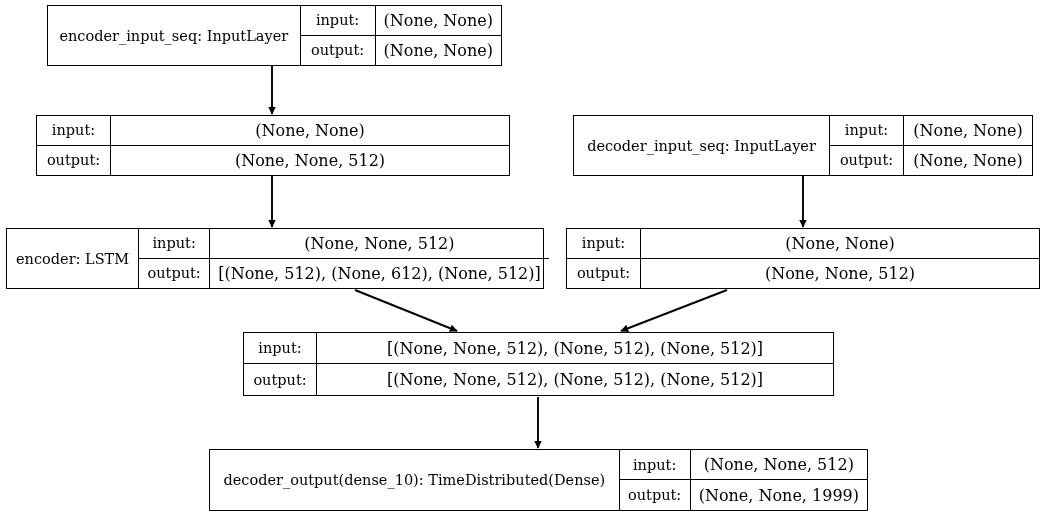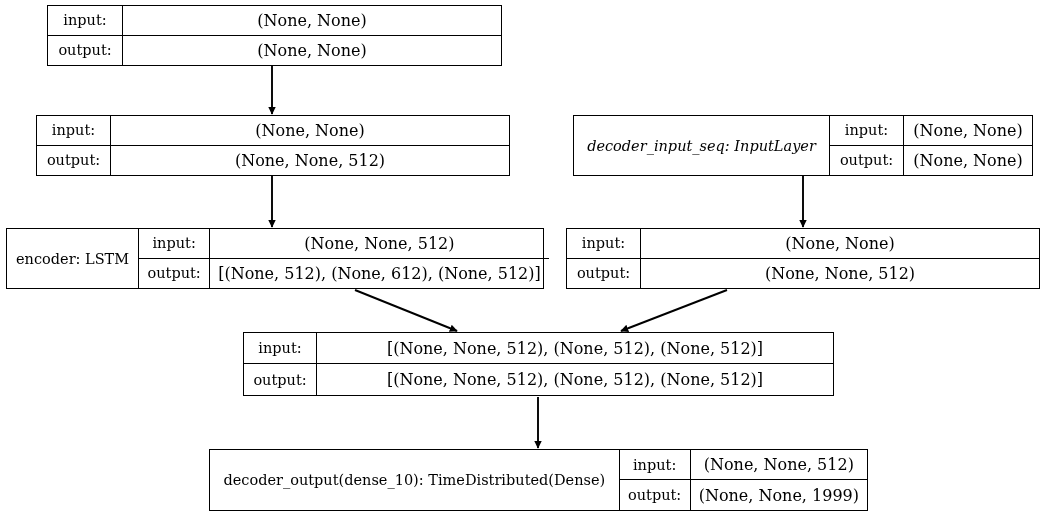--- a/index.html
+++ b/index.html
@@ -97,20 +97,21 @@
       <line x1="272" y1="66" x2="272" y2="114"></line>
       <line x1="272" y1="176" x2="272" y2="227"></line>
       <line x1="355" y1="290" x2="457" y2="331"></line>
       <line x1="803" y1="176" x2="803" y2="227"></line>
       <line x1="727" y1="290" x2="621" y2="331"></line>
       <line x1="538" y1="397" x2="538" y2="448"></line>
     </g>
   </svg>
 
   <div class="node" style="left:47px; top:5px; width:455px; height:61px;">
+    <div class="node-name" style="width:255px;">encoder_input_seq: InputLayer</div>
     <div class="io-table">
       <div class="io-row first">
         <div class="io-key" style="width:75px;">input:</div>
         <div class="io-val">(None, None)</div>
       </div>
       <div class="io-row">
         <div class="io-key" style="width:75px;">output:</div>
         <div class="io-val">(None, None)</div>
       </div>
     </div>
@@ -137,21 +138,21 @@
         <div class="io-val">(None, None, 512)</div>
       </div>
       <div class="io-row">
         <div class="io-key" style="width:71px;">output:</div>
         <div class="io-val">[(None, 512), (None, 612), (None, 512)]</div>
       </div>
     </div>
   </div>
 
   <div class="node" style="left:573px; top:115px; width:460px; height:61px;">
-    <div class="node-name" style="width:256px;font-style:italic;">decoder_input_seq: InputLayer</div>
+    <div class="node-name" style="width:256px;">decoder_input_seq: InputLayer</div>
     <div class="io-table">
       <div class="io-row first">
         <div class="io-key" style="width:74px;">input:</div>
         <div class="io-val">(None, None)</div>
       </div>
       <div class="io-row">
         <div class="io-key" style="width:74px;">output:</div>
         <div class="io-val">(None, None)</div>
       </div>
     </div>

